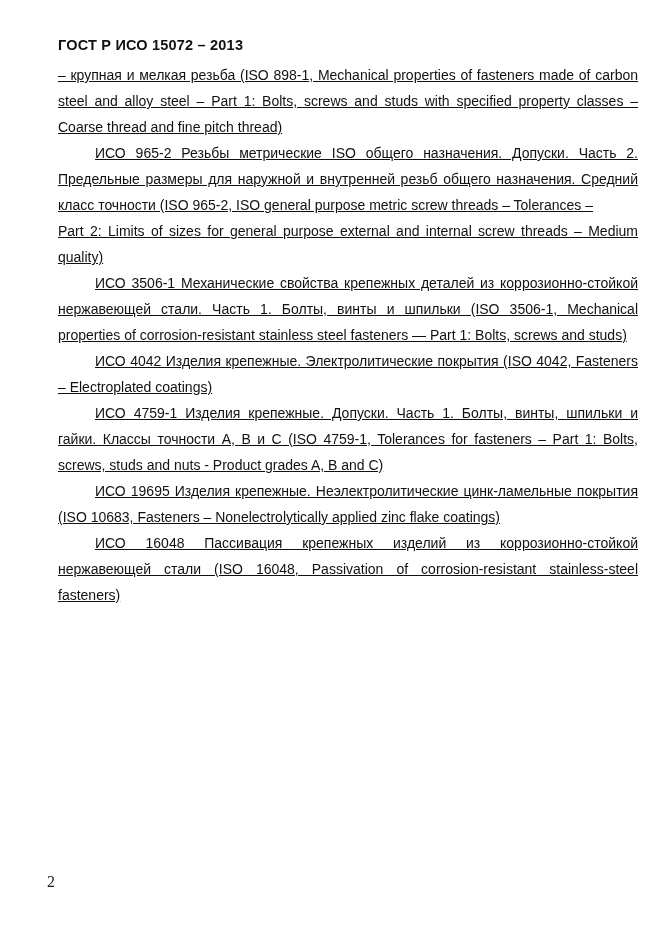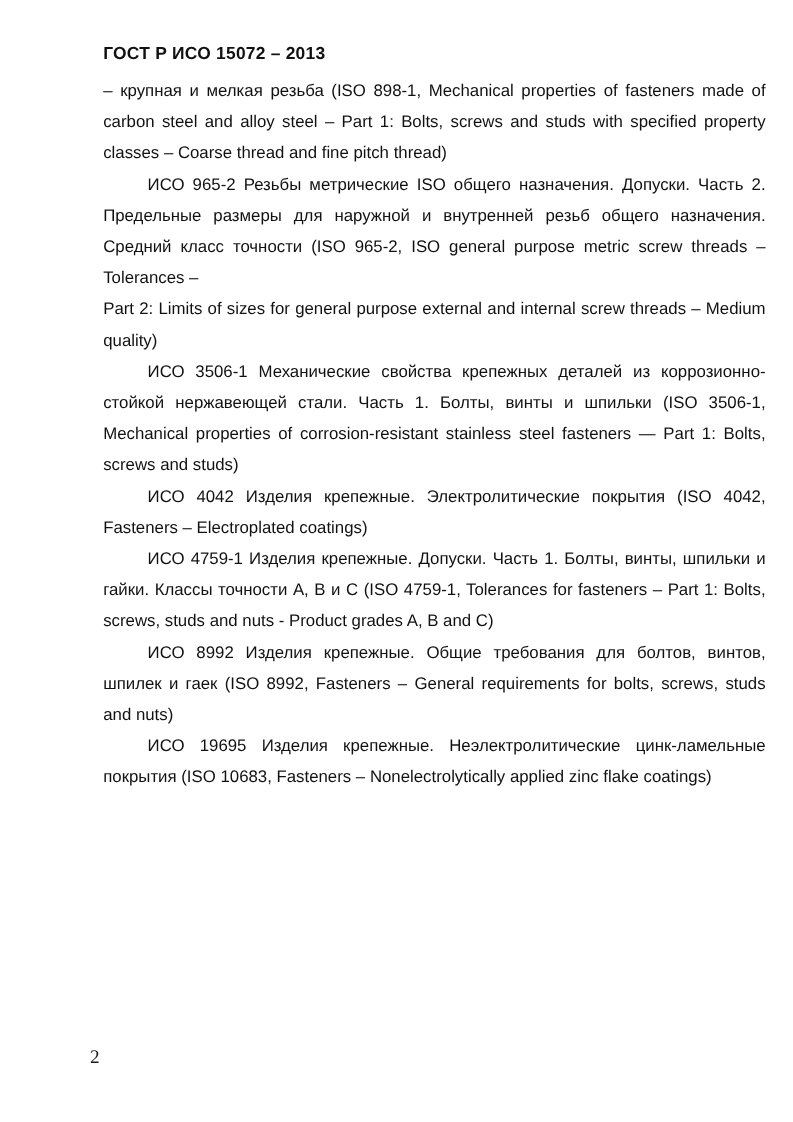--- a/index.html
+++ b/index.html
@@ -12,21 +12,20 @@
     background: #ffffff;
     position: relative;
     overflow: hidden;
     font-family: "Liberation Sans", "DejaVu Sans", sans-serif;
     color: #111111;
   }
   .page {
     position: absolute;
     top: 0; left: 0; right: 0; bottom: 0;
     background: #ffffff;
-    margin-left: 28px;
   }
   .content {
     position: absolute;
     left: 58px;
     right: 23px;
     top: 32px;
   }
   .doc-header {
     font-size: 14.5px;
     font-weight: bold;
@@ -37,20 +36,21 @@
   }
   .doc-body {
     font-size: 14px;
     line-height: 26px;
   }
   .para {
     margin: 0;
     text-align: justify;
     text-indent: 37px;
     white-space: pre-line; 
+    text-decoration: underline;
   }
   .para.flush {
     text-indent: 0;
   }
   .page-number {
     position: absolute;
     left: 47px;
     top: 872px;
     font-family: "Liberation Serif", "DejaVu Serif", serif;
     font-size: 16px;
@@ -64,18 +64,18 @@
 <div class="page">
   <div class="content">
     <div class="doc-header">ГОСТ Р ИСО 15072 – 2013</div>
     <div class="doc-body">
       <p class="para flush">– крупная и мелкая резьба (ISO 898-1, Mechanical properties of fasteners made of carbon steel and alloy steel – Part 1: Bolts, screws and studs with specified property classes – Coarse thread and fine pitch thread)</p>
       <p class="para">ИСО 965-2 Резьбы метрические ISO общего назначения. Допуски. Часть 2. Предельные размеры для наружной и внутренней резьб общего назначения. Средний класс точности (ISO 965-2, ISO general purpose metric screw threads – Tolerances –
 Part 2: Limits of sizes for general purpose external and internal screw threads – Medium quality)</p>
       <p class="para">ИСО 3506-1 Механические свойства крепежных деталей из коррозионно-стойкой нержавеющей стали. Часть 1. Болты, винты и шпильки (ISO 3506-1, Mechanical properties of corrosion-resistant stainless steel fasteners — Part 1: Bolts, screws and studs)</p>
       <p class="para">ИСО 4042 Изделия крепежные. Электролитические покрытия (ISO 4042, Fasteners – Electroplated coatings)</p>
       <p class="para">ИСО 4759-1 Изделия крепежные. Допуски. Часть 1. Болты, винты, шпильки и гайки. Классы точности А, В и С (ISO 4759-1, Tolerances for fasteners – Part 1: Bolts, screws, studs and nuts - Product grades A, B and C)</p>
-      <p class="para">ИСО 8992 Изделия крепежные. Общие требования для болтов, винтов, шпилек и гаек (ISO 8992, Fasteners – General requirements for bolts, screws, studs and nuts)</p>
       <p class="para">ИСО 19695 Изделия крепежные. Неэлектролитические цинк-ламельные покрытия (ISO 10683, Fasteners – Nonelectrolytically applied zinc flake coatings)</p>
+      <p class="para">ИСО 16048 Пассивация крепежных изделий из коррозионно-стойкой нержавеющей стали (ISO 16048, Passivation of corrosion-resistant stainless-steel fasteners)</p>
     </div>
   </div>
   <div class="page-number">2</div>
 </div>
 
 </body></html>

